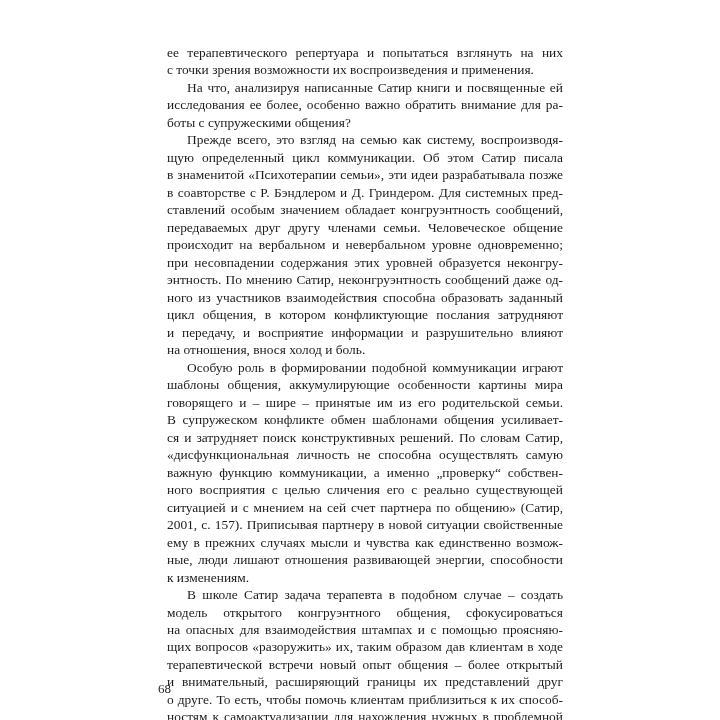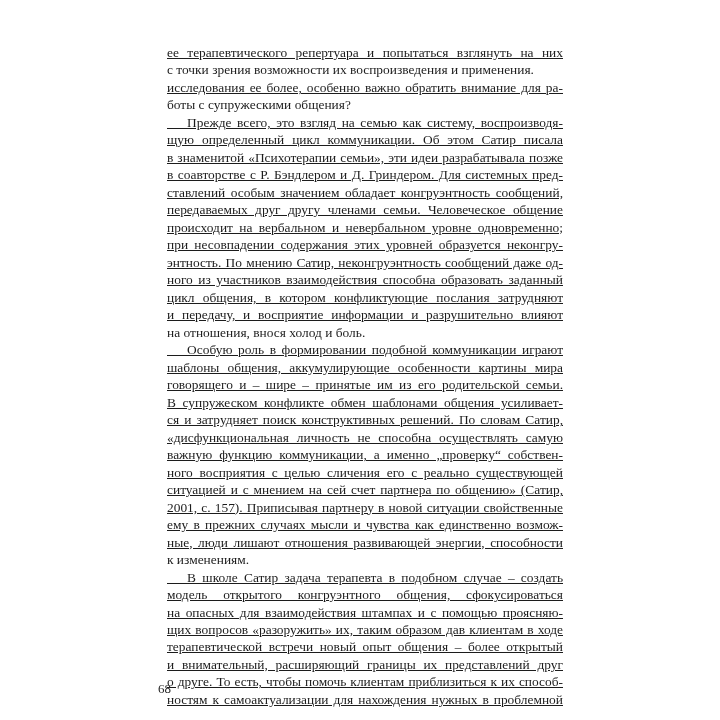--- a/index.html
+++ b/index.html
@@ -40,21 +40,20 @@
     -webkit-font-smoothing: antialiased;
   }
   .para .ln {
     display: block;
     white-space: pre;
   }
   
   .para .ln.j {
     text-align: justify;
     text-align-last: justify;
-    text-decoration: underline;
   }
   .para .ln.last {
     text-align: right;
     text-align-last: left;
   }
   .folio {
     position: absolute;
     left: 158px;
     top: 681px;
     font-size: 13px;
@@ -63,21 +62,21 @@
     font-family: "Liberation Serif", "DejaVu Serif", serif;
   }
 </style>
 </head>
 <body>
 
 <div class="page">
 
   <div class="text-block">
     <div class="para" id="p1"><span class="ln j">ее терапевтического репертуара и попытаться взглянуть на них</span><span class="ln last">с точки зрения возможности их воспроизведения и применения.</span></div>
-    <div class="para" id="p2"><span class="ln j">исследования ее более, особенно важно обратить внимание для ра-</span><span class="ln last">боты с супружескими общения?</span></div>
+    <div class="para" id="p2"><span class="ln j">  На что, анализируя написанные Сатир книги и посвященные ей</span><span class="ln j">исследования ее более, особенно важно обратить внимание для ра-</span><span class="ln last">боты с супружескими общения?</span></div>
     <div class="para" id="p3"><span class="ln j">  Прежде всего, это взгляд на семью как систему, воспроизводя-</span><span class="ln j">щую определенный цикл коммуникации. Об этом Сатир писала</span><span class="ln j">в знаменитой «Психотерапии семьи», эти идеи разрабатывала позже</span><span class="ln j">в соавторстве с Р. Бэндлером и Д. Гриндером. Для системных пред-</span><span class="ln j">ставлений особым значением обладает конгруэнтность сообщений,</span><span class="ln j">передаваемых друг другу членами семьи. Человеческое общение</span><span class="ln j">происходит на вербальном и невербальном уровне одновременно;</span><span class="ln j">при несовпадении содержания этих уровней образуется неконгру-</span><span class="ln j">энтность. По мнению Сатир, неконгруэнтность сообщений даже од-</span><span class="ln j">ного из участников взаимодействия способна образовать заданный</span><span class="ln j">цикл общения, в котором конфликтующие послания затрудняют</span><span class="ln j">и передачу, и восприятие информации и разрушительно влияют</span><span class="ln last">на отношения, внося холод и боль.</span></div>
     <div class="para" id="p4"><span class="ln j">  Особую роль в формировании подобной коммуникации играют</span><span class="ln j">шаблоны общения, аккумулирующие особенности картины мира</span><span class="ln j">говорящего и – шире – принятые им из его родительской семьи.</span><span class="ln j">В супружеском конфликте обмен шаблонами общения усиливает-</span><span class="ln j">ся и затрудняет поиск конструктивных решений. По словам Сатир,</span><span class="ln j">«дисфункциональная личность не способна осуществлять самую</span><span class="ln j">важную функцию коммуникации, а именно „проверку“ собствен-</span><span class="ln j">ного восприятия с целью сличения его с реально существующей</span><span class="ln j">ситуацией и с мнением на сей счет партнера по общению» (Сатир,</span><span class="ln j">2001, с. 157). Приписывая партнеру в новой ситуации свойственные</span><span class="ln j">ему в прежних случаях мысли и чувства как единственно возмож-</span><span class="ln j">ные, люди лишают отношения развивающей энергии, способности</span><span class="ln last">к изменениям.</span></div>
     <div class="para" id="p5"><span class="ln j">  В школе Сатир задача терапевта в подобном случае – создать</span><span class="ln j">модель открытого конгруэнтного общения, сфокусироваться</span><span class="ln j">на опасных для взаимодействия штампах и с помощью проясняю-</span><span class="ln j">щих вопросов «разоружить» их, таким образом дав клиентам в ходе</span><span class="ln j">терапевтической встречи новый опыт общения – более открытый</span><span class="ln j">и внимательный, расширяющий границы их представлений друг</span><span class="ln j">о друге. То есть, чтобы помочь клиентам приблизиться к их способ-</span><span class="ln j">ностям к самоактуализации для нахождения нужных в проблемной</span></div>
   </div>
 
   <div class="folio">68</div>
 
 </div>
 
 </body></html>

